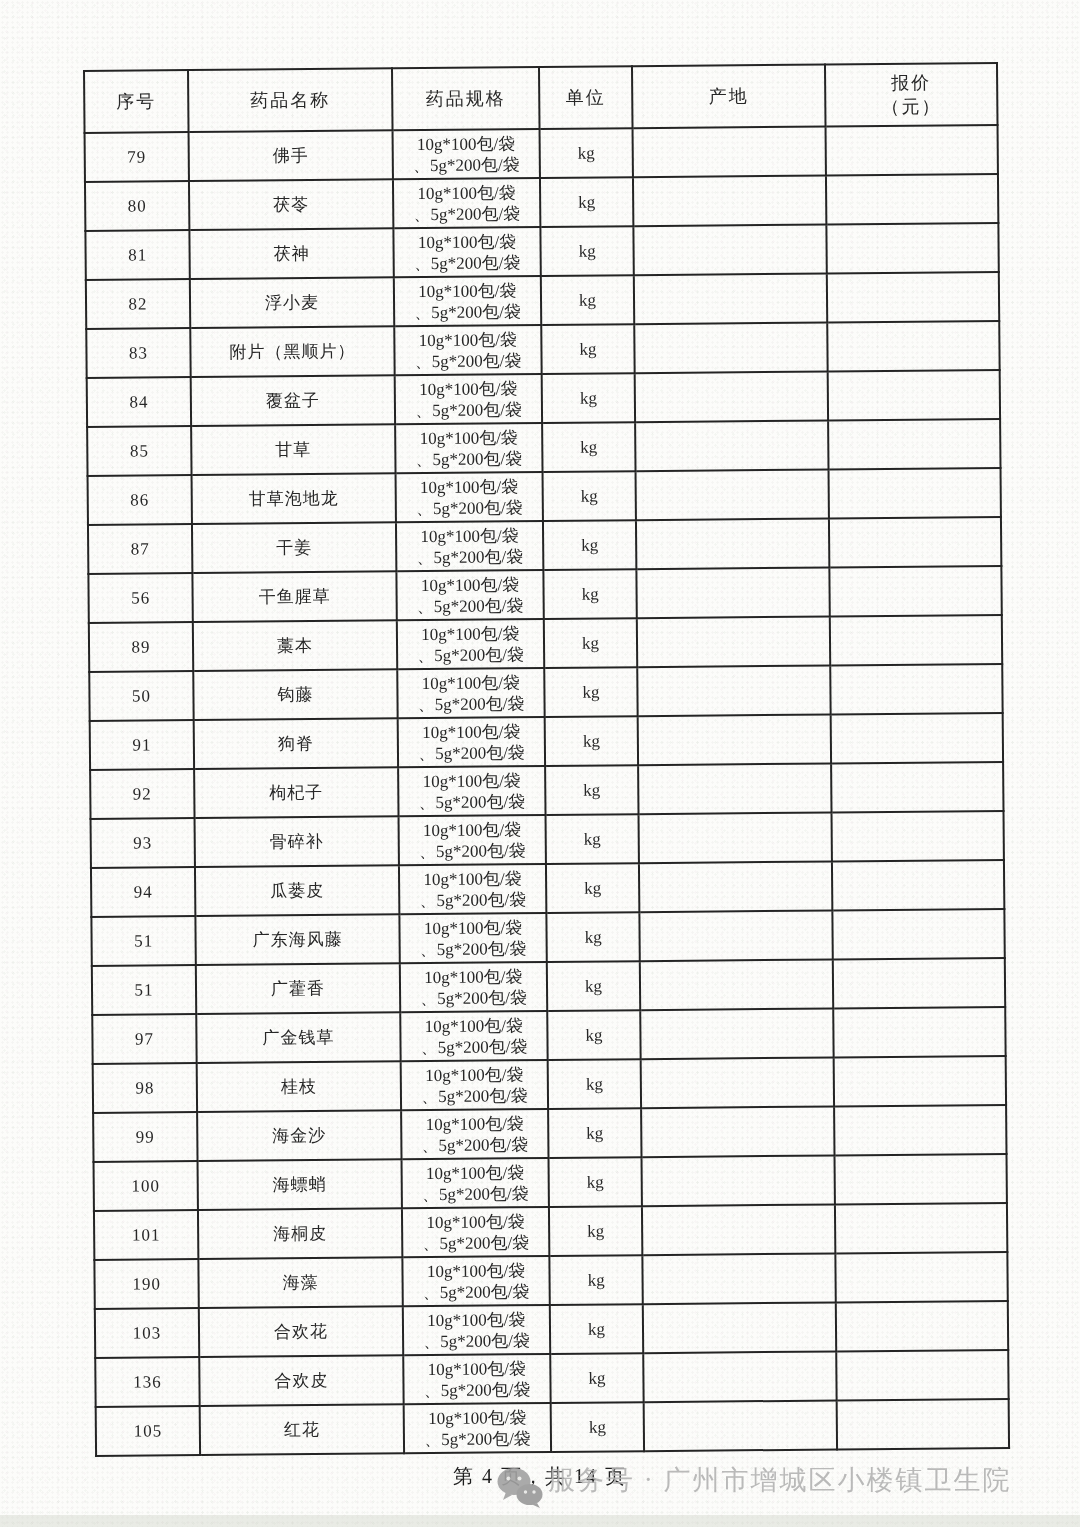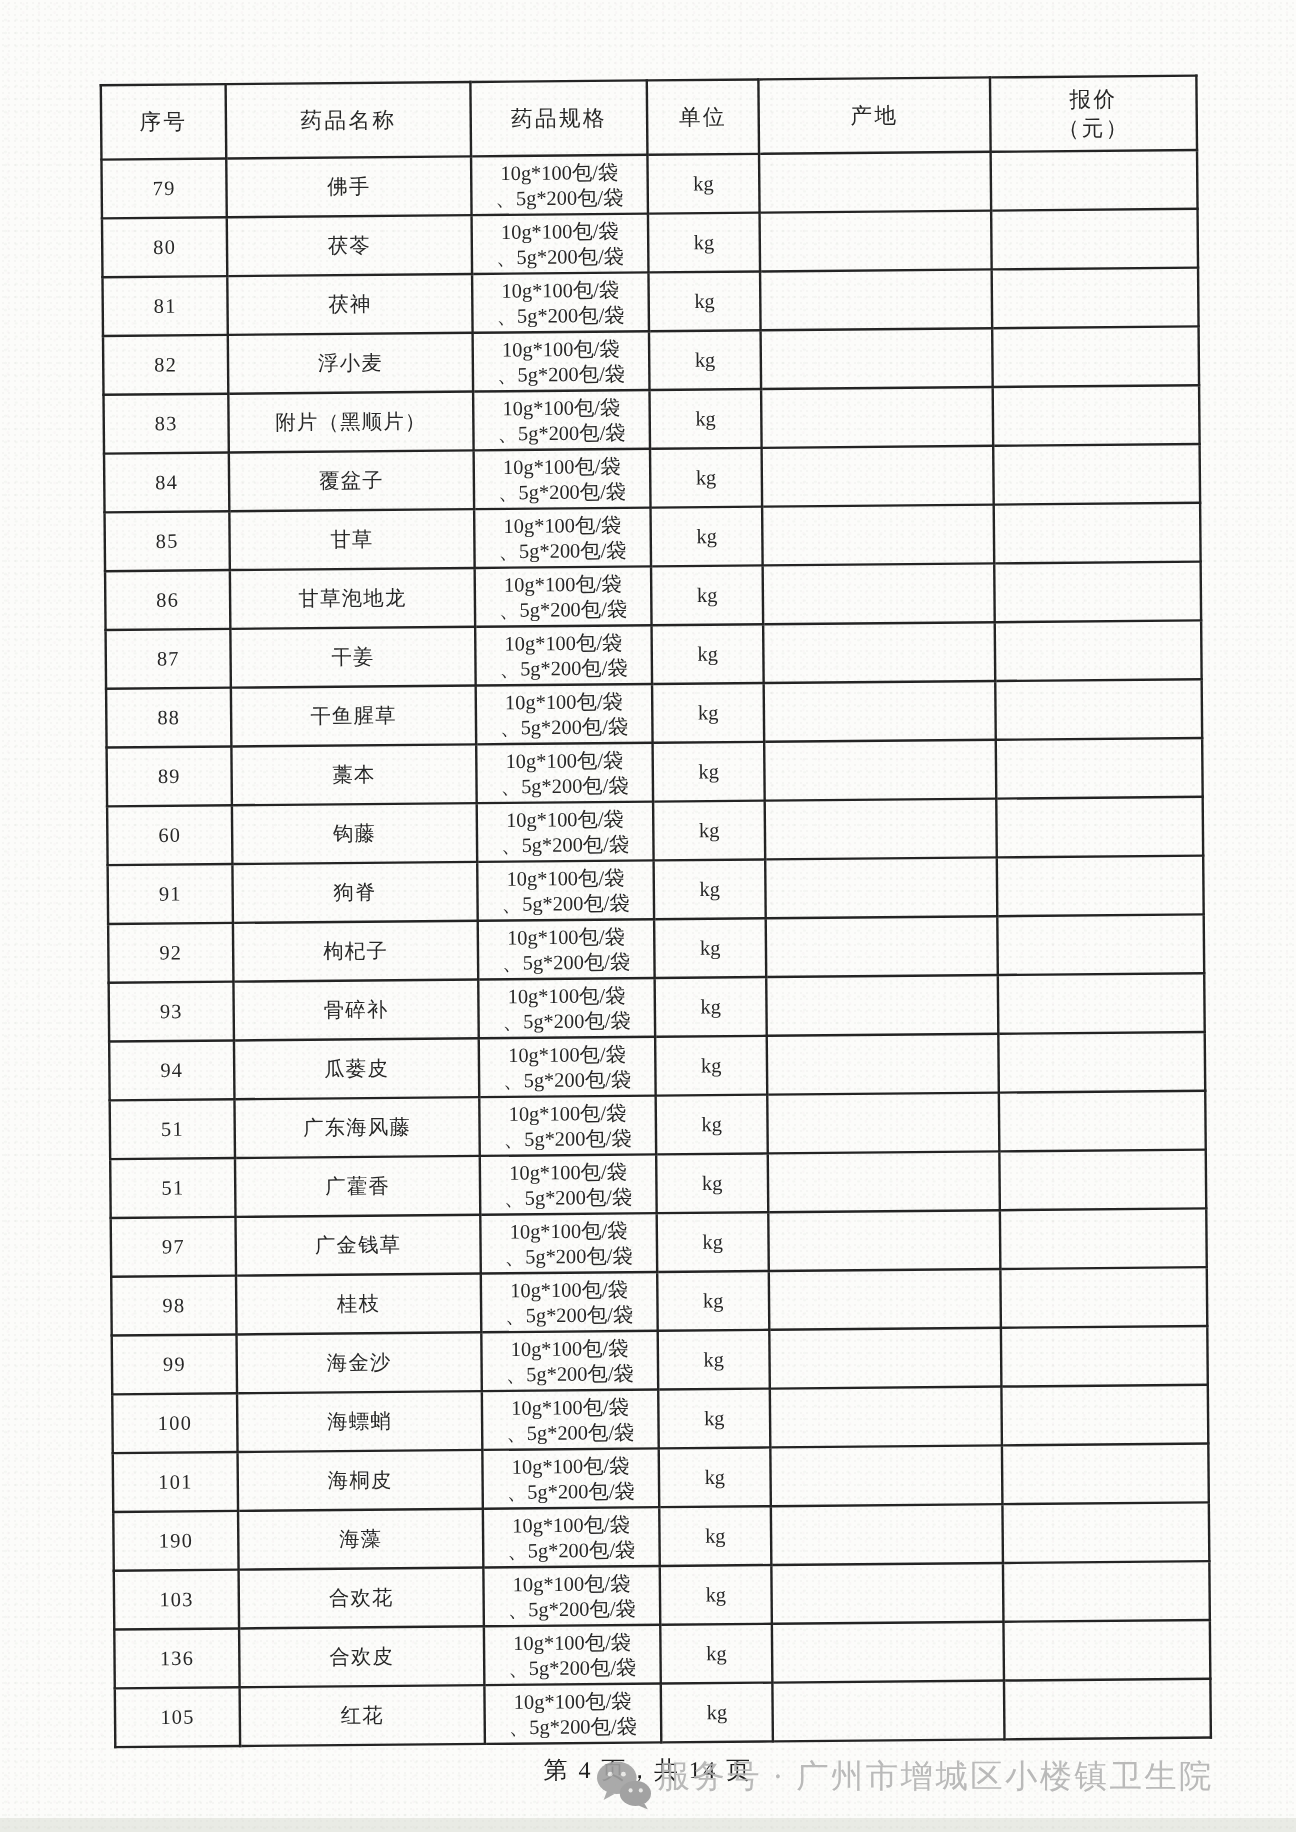--- a/index.html
+++ b/index.html
@@ -177,21 +177,21 @@
       <td class="c-name">干姜</td>
       <td class="c-spec">
         <div class="spec-line">10g*100包/袋</div>
         <div class="spec-line">、5g*200包/袋</div>
       </td>
       <td class="c-unit">kg</td>
       <td class="c-origin"></td>
       <td class="c-price"></td>
     </tr>
         <tr>
-      <td class="c-no">88</td>
+      <td class="c-no">56</td>
       <td class="c-name">干鱼腥草</td>
       <td class="c-spec">
         <div class="spec-line">10g*100包/袋</div>
         <div class="spec-line">、5g*200包/袋</div>
       </td>
       <td class="c-unit">kg</td>
       <td class="c-origin"></td>
       <td class="c-price"></td>
     </tr>
         <tr>
@@ -199,21 +199,21 @@
       <td class="c-name">藁本</td>
       <td class="c-spec">
         <div class="spec-line">10g*100包/袋</div>
         <div class="spec-line">、5g*200包/袋</div>
       </td>
       <td class="c-unit">kg</td>
       <td class="c-origin"></td>
       <td class="c-price"></td>
     </tr>
         <tr>
-      <td class="c-no">60</td>
+      <td class="c-no">50</td>
       <td class="c-name">钩藤</td>
       <td class="c-spec">
         <div class="spec-line">10g*100包/袋</div>
         <div class="spec-line">、5g*200包/袋</div>
       </td>
       <td class="c-unit">kg</td>
       <td class="c-origin"></td>
       <td class="c-price"></td>
     </tr>
         <tr>

